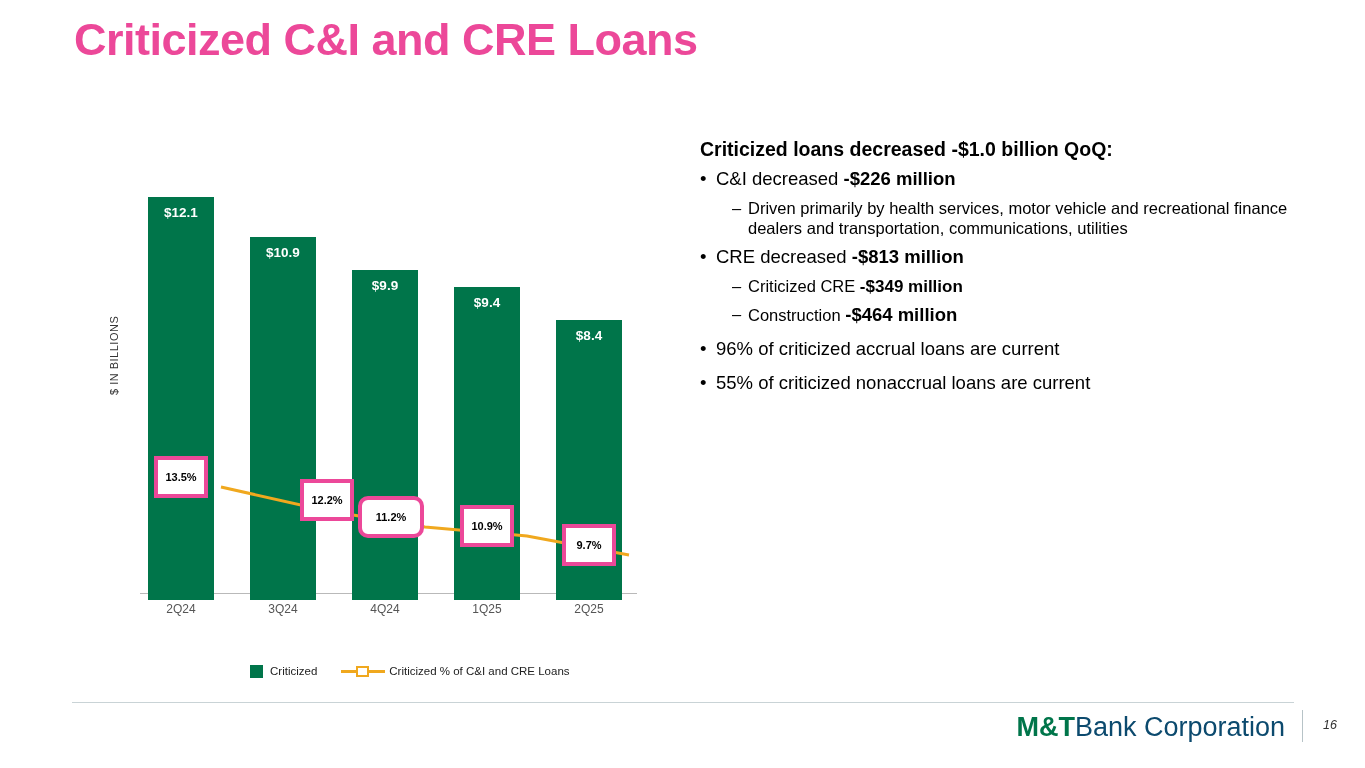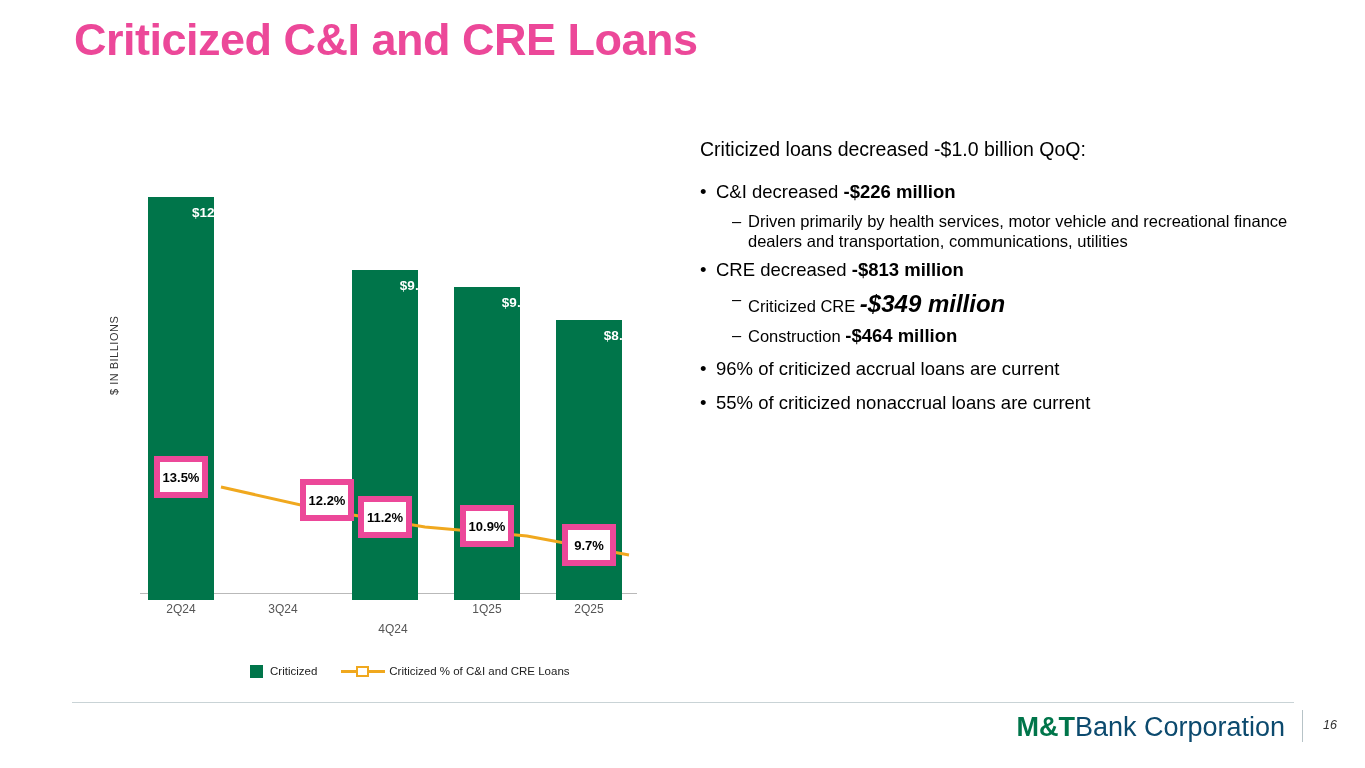--- a/index.html
+++ b/index.html
@@ -69,21 +69,20 @@
   }
   .bar-label {
     position: absolute;
     top: -26px;
     left: 0;
     width: 100%;
     text-align: center;
     font-size: 13.5px;
     font-weight: bold;
     color: #ffffff;
-    padding-left: 28px;
   }
   .bar-label.inside {
     top: 8px;
   }
   .x-tick {
     position: absolute;
     top: 452px;
     width: 66px;
     text-align: center;
     font-size: 12px;
@@ -95,22 +94,22 @@
     position: absolute;
     left: 40px;
     top: 10px;
     width: 500px;
     height: 440px;
     overflow: visible;
   }
   .pct-box {
     position: absolute;
     background: #ffffff;
-    border: 6px solid #ec4899;
-    font-size: 13px;
+    border: 4px solid #ec4899;
+    font-size: 11px;
     font-weight: bold;
     color: #000;
     display: flex;
     align-items: center;
     justify-content: center;
     box-sizing: border-box;
   }
 
   
   .legend {
@@ -162,22 +161,22 @@
   
   .bullets {
     position: absolute;
     left: 700px;
     top: 138px;
     width: 600px;
     color: #000;
   }
   .b-head {
     font-size: 19.5px;
-    font-weight: normal;
-    margin-bottom: 19px;
+    font-weight: bold;
+    margin-bottom: 6px;
   }
   .b-row {
     display: flex;
     font-size: 18.5px;
     line-height: 1.28;
     margin-bottom: 7px;
   }
   .b-row .dot {
     width: 16px;
     flex: none;
@@ -246,44 +245,47 @@
 <div class="chart-wrap">
 
   <div class="y-axis-label">$ IN BILLIONS</div>
 
   <div class="axis-line"></div>
 
   <div class="plot">
     <div class="bar" style="left:8px; height:403px;">
       <div class="bar-label inside">$12.1</div>
     </div>
+    <div class="bar" style="left:110px; height:363px;">
+      <div class="bar-label inside">$10.9</div>
+    </div>
     <div class="bar" style="left:212px; height:330px;">
       <div class="bar-label inside">$9.9</div>
     </div>
     <div class="bar" style="left:314px; height:313px;">
       <div class="bar-label inside">$9.4</div>
     </div>
     <div class="bar" style="left:416px; height:280px;">
       <div class="bar-label inside">$8.4</div>
     </div>
 
     <svg class="line-svg" viewBox="0 0 500 440" preserveAspectRatio="none">
       <polyline points="41,317 143,340 245,357 347,366 449,385" fill="none" stroke="#f0a81e" stroke-width="3"></polyline>
     </svg>
 
     <div class="pct-box" style="left:14px; top:296px; width:54px; height:42px;">13.5%</div>
     <div class="pct-box" style="left:116px; top:319px; width:54px; height:42px;margin-left:44px;">12.2%</div>
-    <div class="pct-box" style="left:218px; top:336px; width:54px; height:42px;">11.2%</div>
+    <div class="pct-box" style="left:218px; top:336px; width:66px; height:42px;border-radius:10px;">11.2%</div>
     <div class="pct-box" style="left:320px; top:345px; width:54px; height:42px;">10.9%</div>
     <div class="pct-box" style="left:422px; top:364px; width:54px; height:42px;">9.7%</div>
   </div>
 
   <div class="x-tick" style="left:48px;">2Q24</div>
   <div class="x-tick" style="left:150px;">3Q24</div>
-  <div class="x-tick" style="left:260px;margin-top:20px;">4Q24</div>
+  <div class="x-tick" style="left:252px;">4Q24</div>
   <div class="x-tick" style="left:354px;">1Q25</div>
   <div class="x-tick" style="left:456px;">2Q25</div>
 
   <div class="legend">
     <div class="lg-item">
       <span class="sw-box"></span>
       <span>Criticized</span>
     </div>
     <div class="lg-item">
       <span class="line-key">
@@ -308,21 +310,21 @@
     <span>Driven primarily by health services, motor vehicle and recreational finance dealers and transportation, communications, utilities</span>
   </div>
 
   <div class="b-row">
     <span class="dot">•</span>
     <span><span>CRE decreased </span><span class="bold">-$813 million</span></span>
   </div>
 
   <div class="b-sub">
     <span class="dash">–</span>
-    <span><span>Criticized CRE </span><span class="bold" style="font-size:24px;font-style:italic;">-$349 million</span></span>
+    <span><span>Criticized CRE </span><span class="bold" style="font-size:17px;">-$349 million</span></span>
   </div>
 
   <div class="b-sub">
     <span class="dash">–</span>
     <span><span>Construction </span><span class="bold" style="font-size:18.5px;margin-top:12px;">-$464 million</span></span>
   </div>
 
   <div class="b-row" style="margin-top:10px;">
     <span class="dot">•</span>
     <span>96% of criticized accrual loans are current</span>

